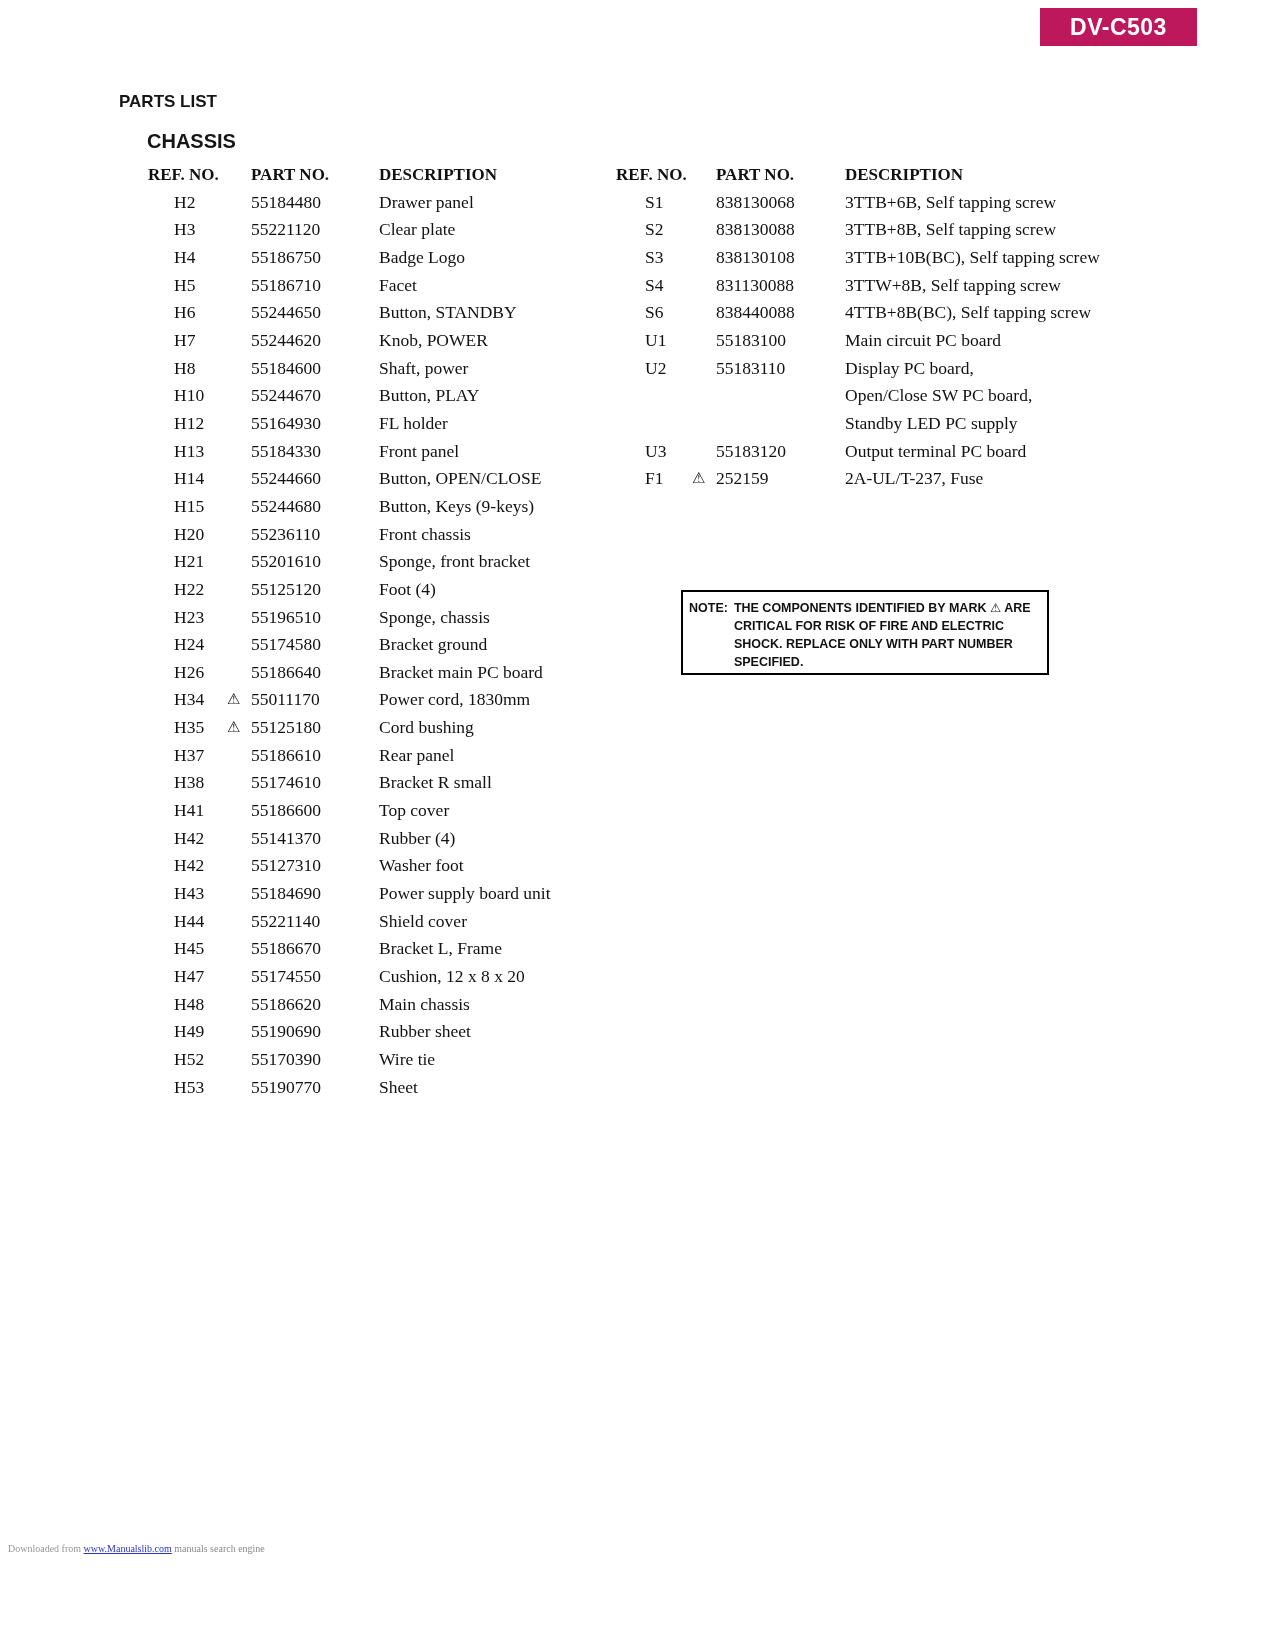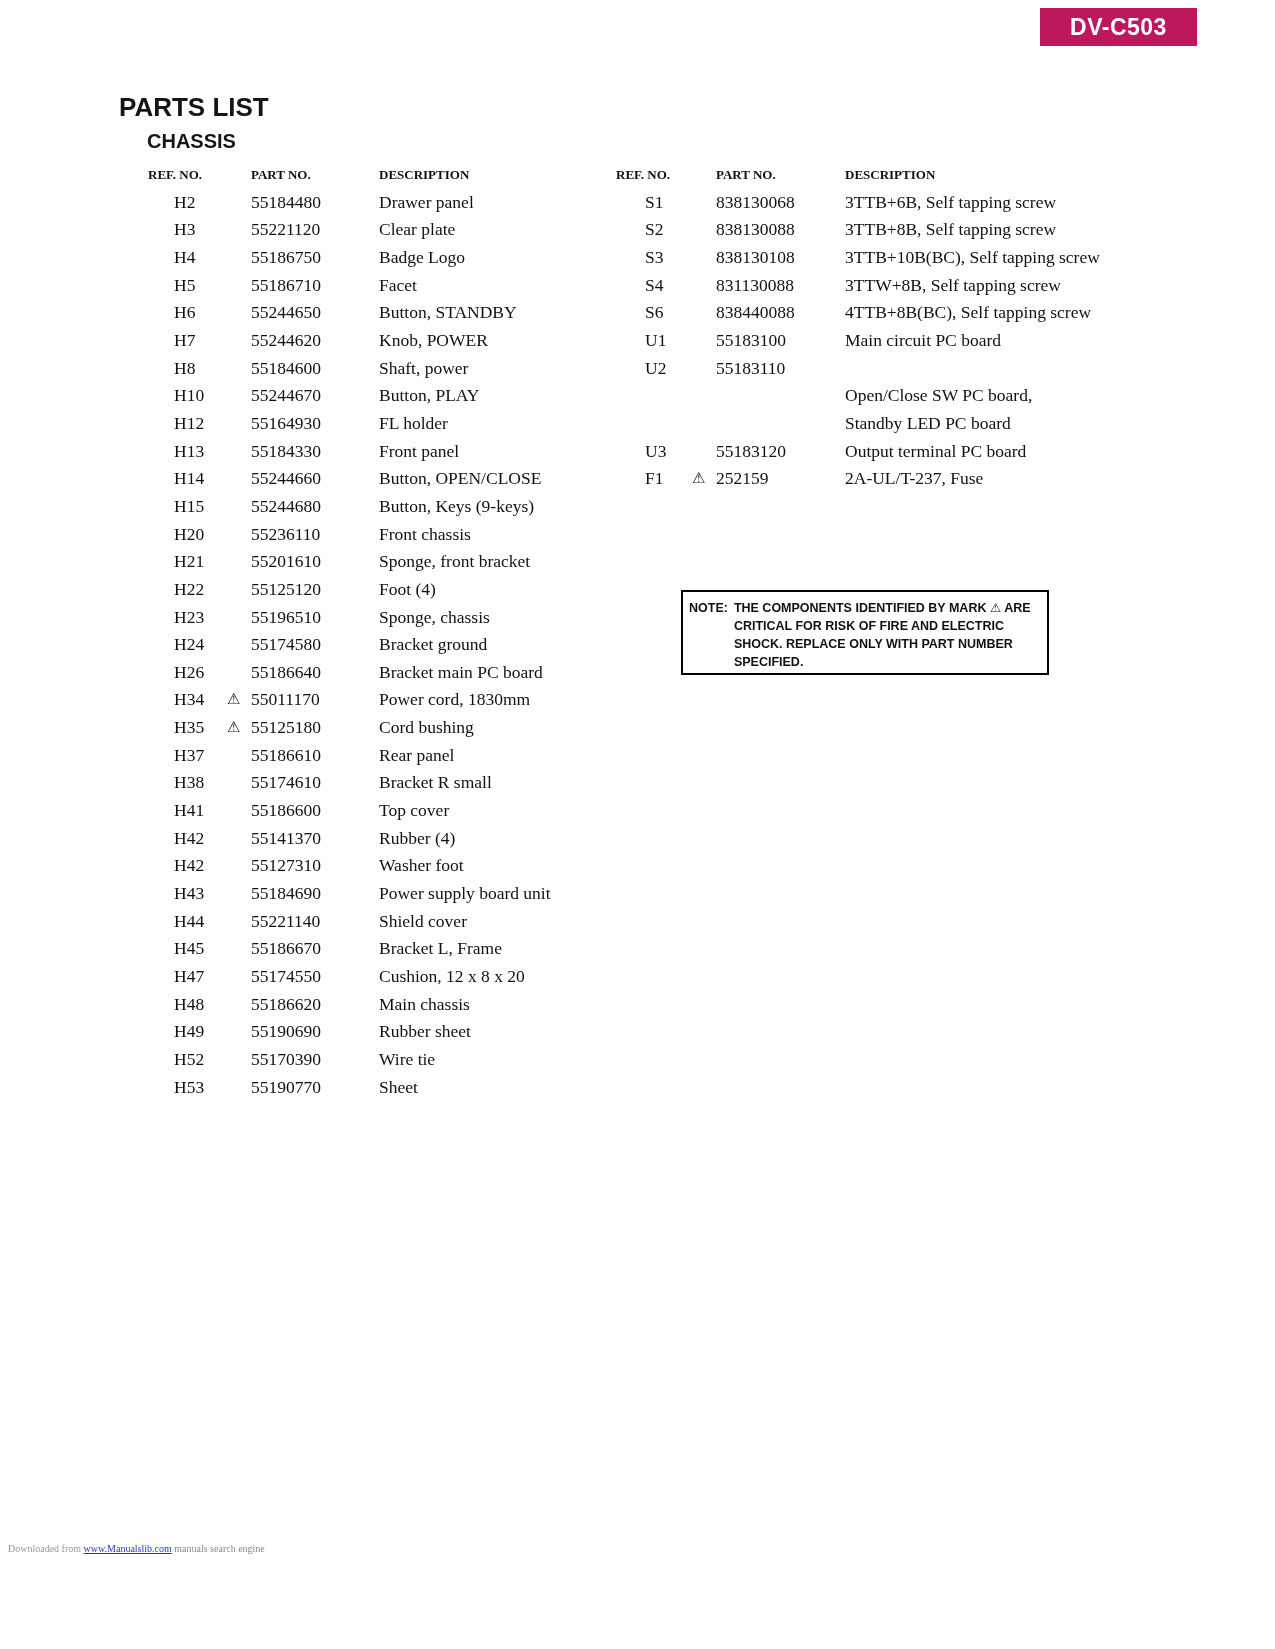--- a/index.html
+++ b/index.html
@@ -7,31 +7,31 @@
     position:relative; width:1275px; height:1649px; background:#ffffff;
     font-family:"Liberation Serif", serif; color:#111; overflow:hidden;
   }
   .model-badge {
     position:absolute; left:1040px; top:8px; width:157px; height:38px;
     background:#be185d; color:#fff; display:flex; align-items:center; justify-content:center;
     font-family:"Liberation Sans", sans-serif; font-weight:bold; font-size:23px; letter-spacing:0.5px;
   }
   .page-title {
     position:absolute; left:119px; top:92px; margin:0;
-    font-family:"Liberation Sans", sans-serif; font-weight:bold; font-size:26px; color:#151515;
+    font-family:"Liberation Sans", sans-serif; font-weight:bold; font-size:17px; color:#151515;
   }
   .section-title {
     position:absolute; left:147px; top:130px; margin:0;
     font-family:"Liberation Sans", sans-serif; font-weight:bold; font-size:20px; color:#151515;
   }
   .ptable { position:absolute; top:161px; }
   .ptable.left  { left:148px; width:470px; }
   .ptable.right { left:616px; width:600px; }
   .thead, .trow { display:flex; align-items:baseline; height:27.66px; line-height:27.66px; }
-  .thead { font-weight:bold; font-size:13px; }
+  .thead { font-weight:bold; font-size:17px; }
   .trow  { font-size:17.5px; }
   .h-ref, .c-ref   { width:103px; box-sizing:border-box; flex:none; }
   .h-part, .c-part { width:128px; box-sizing:border-box; flex:none; position:relative; }
   .h-desc, .c-desc { flex:1; }
   .c-ref { padding-left:26px; }
   .right .h-ref, .right .c-ref   { width:100px; }
   .right .c-ref  { padding-left:29px; }
   .right .h-part, .right .c-part { width:129px; }
   .warn-mark {
     position:absolute; left:-24px; top:0;
@@ -278,30 +278,31 @@
           <span class="c-desc">4TTB+8B(BC), Self tapping screw</span>
         </div>
         <div class="trow">
           <span class="c-ref">U1</span>
           <span class="c-part">55183100</span>
           <span class="c-desc">Main circuit PC board</span>
         </div>
         <div class="trow">
           <span class="c-ref">U2</span>
           <span class="c-part">55183110</span>
+          <span class="c-desc">Display PC board,</span>
         </div>
         <div class="trow">
           <span class="c-ref"></span>
           <span class="c-part"></span>
           <span class="c-desc">Open/Close SW PC board,</span>
         </div>
         <div class="trow">
           <span class="c-ref"></span>
           <span class="c-part"></span>
-          <span class="c-desc">Standby LED PC board</span>
+          <span class="c-desc">Standby LED PC supply</span>
         </div>
         <div class="trow">
           <span class="c-ref">U3</span>
           <span class="c-part">55183120</span>
           <span class="c-desc">Output terminal PC board</span>
         </div>
         <div class="trow">
           <span class="c-ref">F1</span>
           <span class="c-part"><span class="warn-mark">⚠</span>252159</span>
           <span class="c-desc">2A-UL/T-237, Fuse</span>

